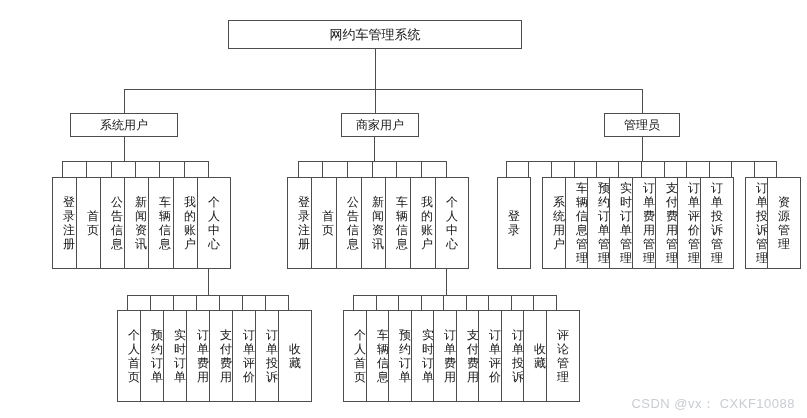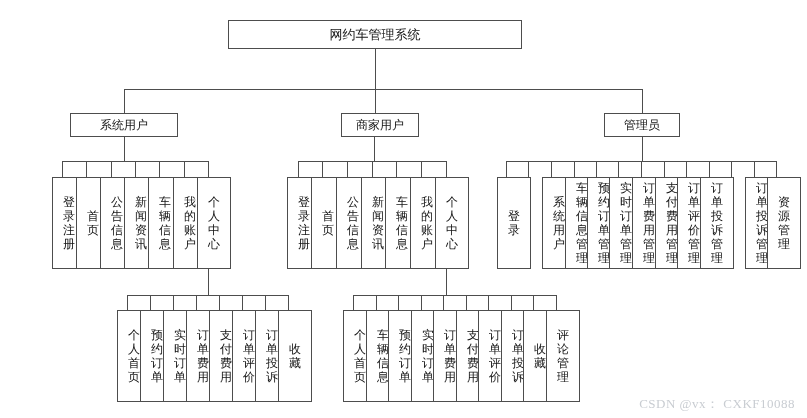--- a/index.html
+++ b/index.html
@@ -1,18 +1,18 @@
 <!DOCTYPE html>
 <html><head>
 <meta charset="utf-8">
 <style>
   html,body{margin:0;padding:0;background:#fff;}
   .stage{
     position:relative;width:807px;height:418px;background:#ffffff;overflow:hidden;
-    font-family:Liberation Serif, serif;color:#141414;
+    font-family:Liberation Sans, sans-serif;color:#141414;
   }
   .lines{position:absolute;left:0;top:0;}
   .node{
     position:absolute;box-sizing:border-box;background:#ffffff;
     border:1px solid #4d4d4d;
     display:flex;align-items:center;justify-content:center;text-align:center;
   }
   .hnode{font-size:12px;white-space:nowrap;}
   .rootnode{font-size:13px;}
   .vnode{

